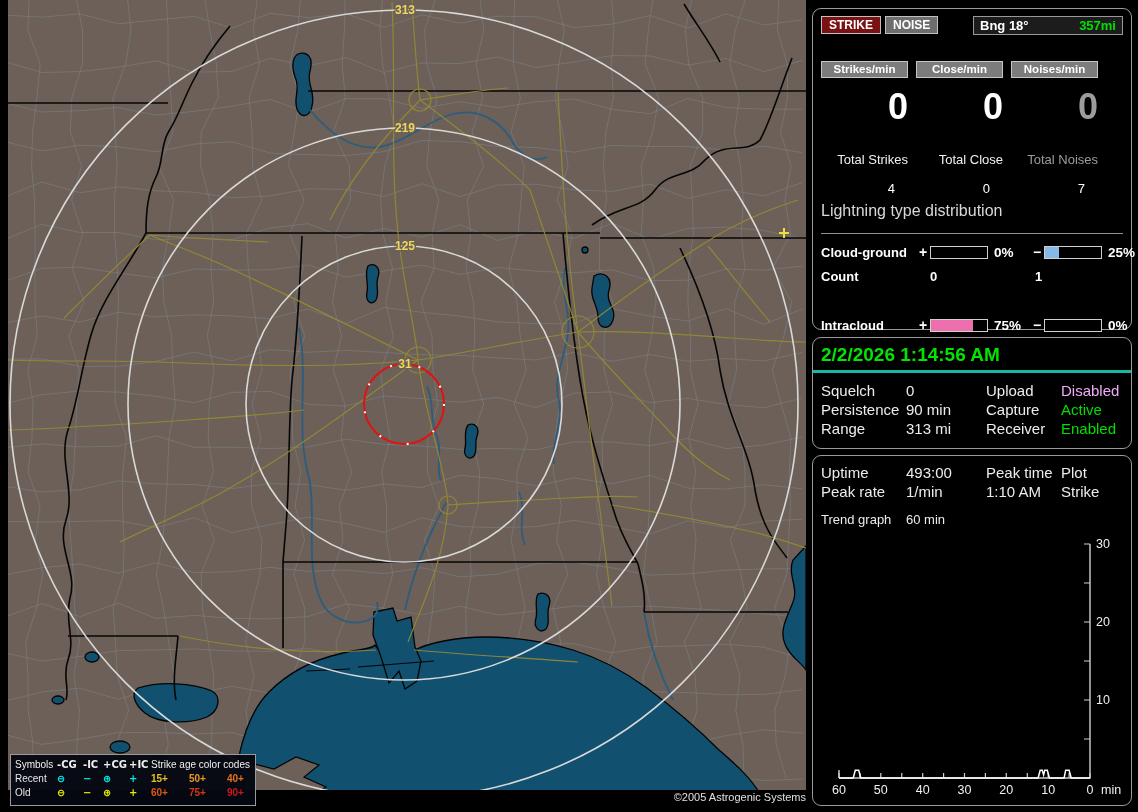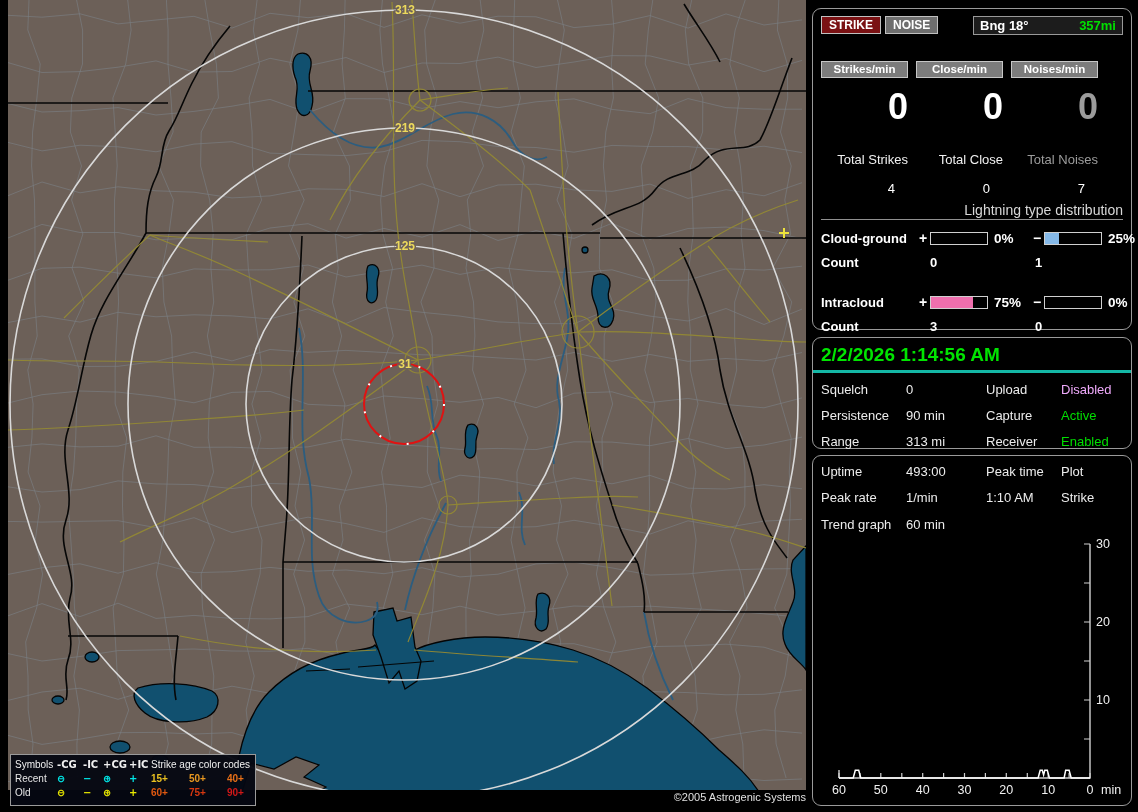--- a/index.html
+++ b/index.html
@@ -33,35 +33,35 @@
   .counters{position:absolute;left:8px;top:52px;width:303px;display:grid;
             grid-template-columns:87px 87px 87px;column-gap:21px;gap:8px;}
   .counters .cbtn{grid-row:1;font-size:11.5px;font-weight:bold;color:#fff;background:#7c7c7c;
                   border:1px solid #c6c6c6;text-align:center;line-height:14px;height:15px;}
   .counters .czero{grid-row:2;text-align:right;font-size:36px;font-weight:bold;line-height:42px;color:#fff;}
   .counters .czero.dim{color:#9c9c9c;}
   .counters .clabel{grid-row:3;text-align:right;font-size:13px;margin-top:16px;color:#f0f0f0;white-space:nowrap;}
   .counters .clabel.dim{color:#9c9c9c;}
   .counters .cval{grid-row:4;text-align:right;font-size:13px;margin-top:6px;padding-right:13px;color:#fff;}
   .dist{position:absolute;left:8px;right:8px;top:193px;}
-  .dist-title{font-size:14px;color:#d8d8d8;border-bottom:1px solid #909090;padding-bottom:1px;text-align:right;}
+  .dist-title{font-size:16px;color:#d8d8d8;border-bottom:1px solid #909090;padding-bottom:13px;}
   .dist-row{display:grid;grid-template-columns:95px 14px 60px 40px 14px 60px 40px;align-items:center;
             margin-top:10px;font-size:13px;}
   .dist-row .dname{font-weight:bold;color:#fff;}
   .dist-row .sign{font-weight:bold;font-size:14px;text-align:center;color:#fff;}
   .bar{width:56px;height:11px;border:1px solid #d0d0d0;background:#000;}
   .bar .fill{height:100%;}
   .dist-row .pct{font-weight:bold;font-size:13.5px;color:#fff;padding-left:4px;}
   .count-row{display:grid;grid-template-columns:109px 105px auto;margin-top:9px;font-size:13px;
              font-weight:bold;color:#fff;}
   
   .datetime{font-size:19px;font-weight:bold;color:#00e400;padding:6px 8px 4px 8px;
             border-bottom:3px solid #14b8a6;margin:0 0 0 0;}
-  .stat-grid{display:grid;grid-template-columns:85px 80px 75px auto;row-gap:11px;
-             font-size:13px;padding:9px 0 0 8px;color:#ececec;}
+  .stat-grid{display:grid;grid-template-columns:85px 80px 75px auto;row-gap:2px;
+             font-size:15px;padding:9px 0 0 8px;color:#ececec;}
   .green{color:#00df00;}
   .dim{color:#f0abfc;}
   .trend-row{display:grid;grid-template-columns:85px auto;font-size:13px;padding:12px 0 0 8px;color:#ececec;}
   #trend-svg{position:absolute;left:4px;top:78px;}
 </style>
 </head>
 <body>
 
 <div class="stage">
 
@@ -217,21 +217,21 @@
             <span class="fill" style="display: block; background-color: rgb(133, 185, 232); width: 25%;"></span>
           </span>
         <span class="pct">25%</span>
       </div>
       <div class="count-row">
         <span>Count</span>
         <span>0</span>
         <span>1</span>
       </div>
 
-      <div class="dist-row" style="margin-top:24px">
+      <div class="dist-row" style="margin-top:33px">
         <span class="dname">Intracloud</span>
         <span class="sign">+</span>
         <span class="bar">
             <span class="fill" style="display: block; background-color: rgb(238, 111, 173); width: 75%;"></span>
           </span>
         <span class="pct">75%</span>
         <span class="sign">−</span>
         <span class="bar">
             <span class="fill" style="display: block; background-color: rgb(133, 185, 232); width: 0%;"></span>
           </span>

